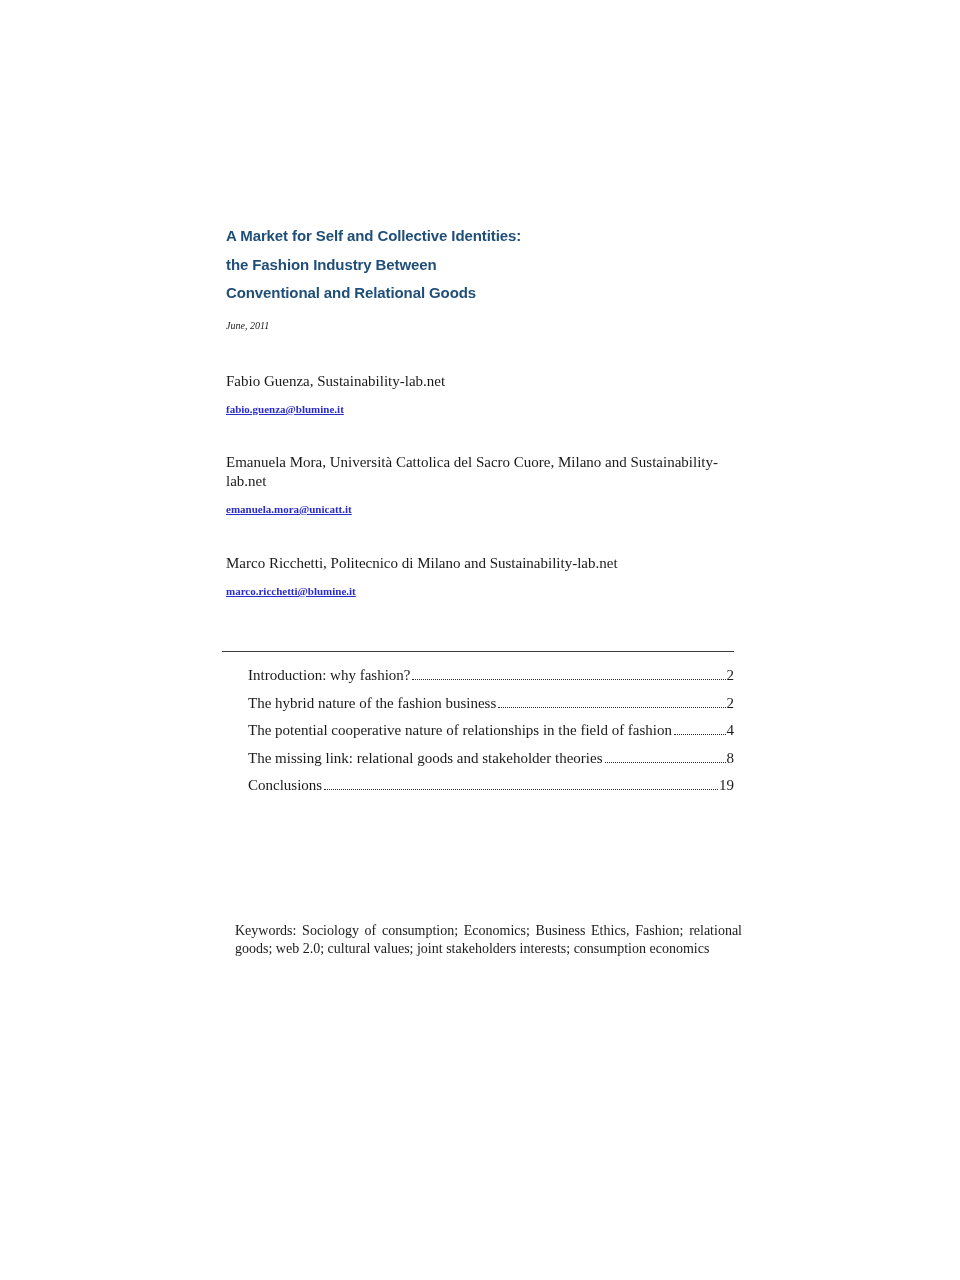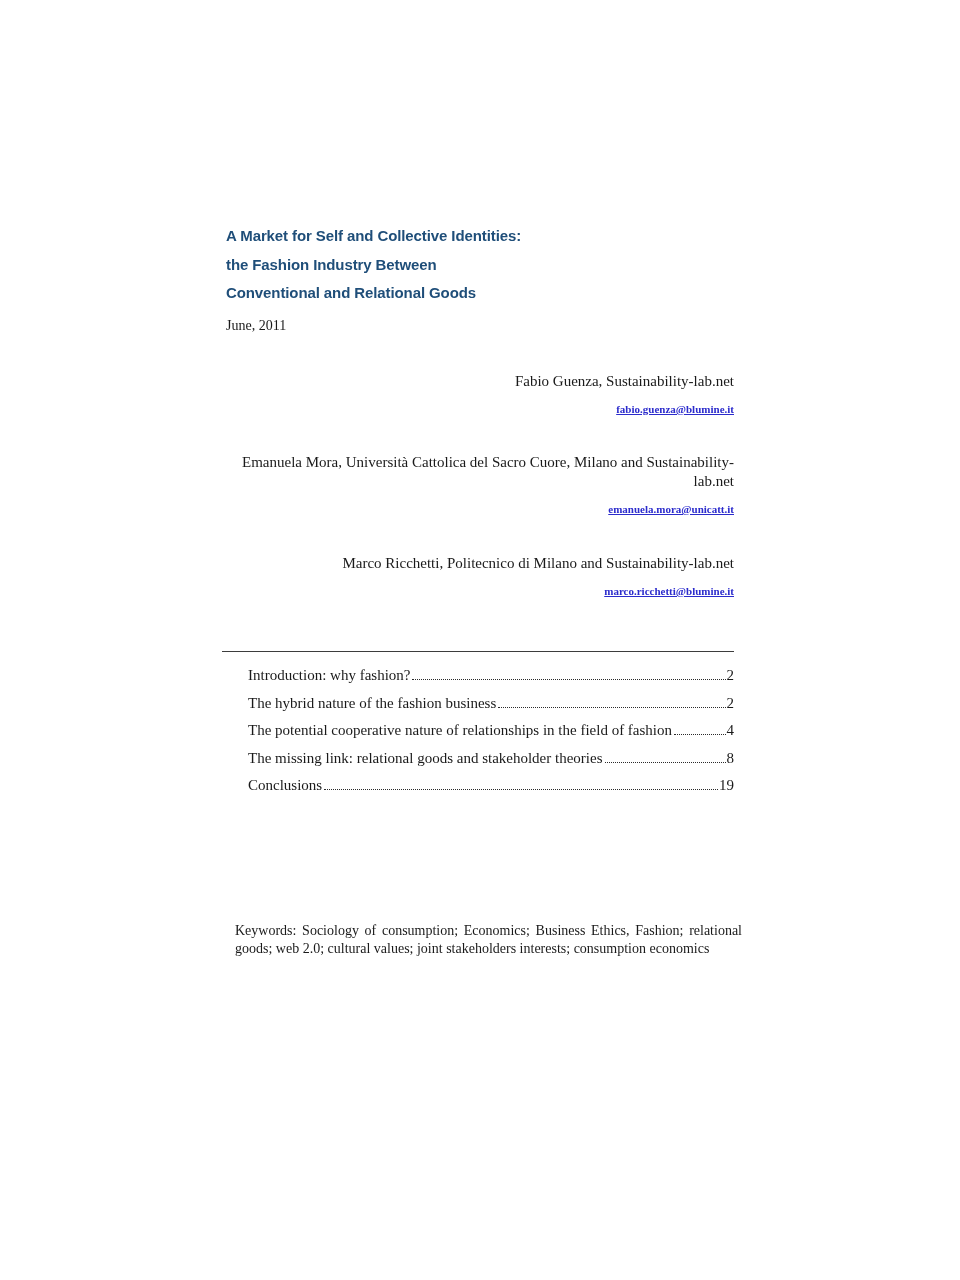--- a/index.html
+++ b/index.html
@@ -19,24 +19,25 @@
     position:absolute; top:222px; left:0;
     font-family:"Liberation Sans", sans-serif;
     font-weight:bold;
     font-size:15px;
     line-height:28.5px;
     letter-spacing:-0.1px;
   }
   .title div { white-space:nowrap; }
   .date {
     position:absolute; top:316px; left:0;
-    font-size:14px;
+    font-style:italic;
+    font-size:10px;
     line-height:19px;
   }
-  .author-block { position:absolute; left:0; width:508px;text-align:right; }
+  .author-block { position:absolute; left:0; width:508px; }
   .author-1 { top:372px; }
   .author-2 { top:453px; }
   .author-3 { top:554px; }
   .affiliation {
     margin:0 0 8px 0;
     font-size:15px;
     line-height:19px;
   }
   .email {
     font-size:11px;

